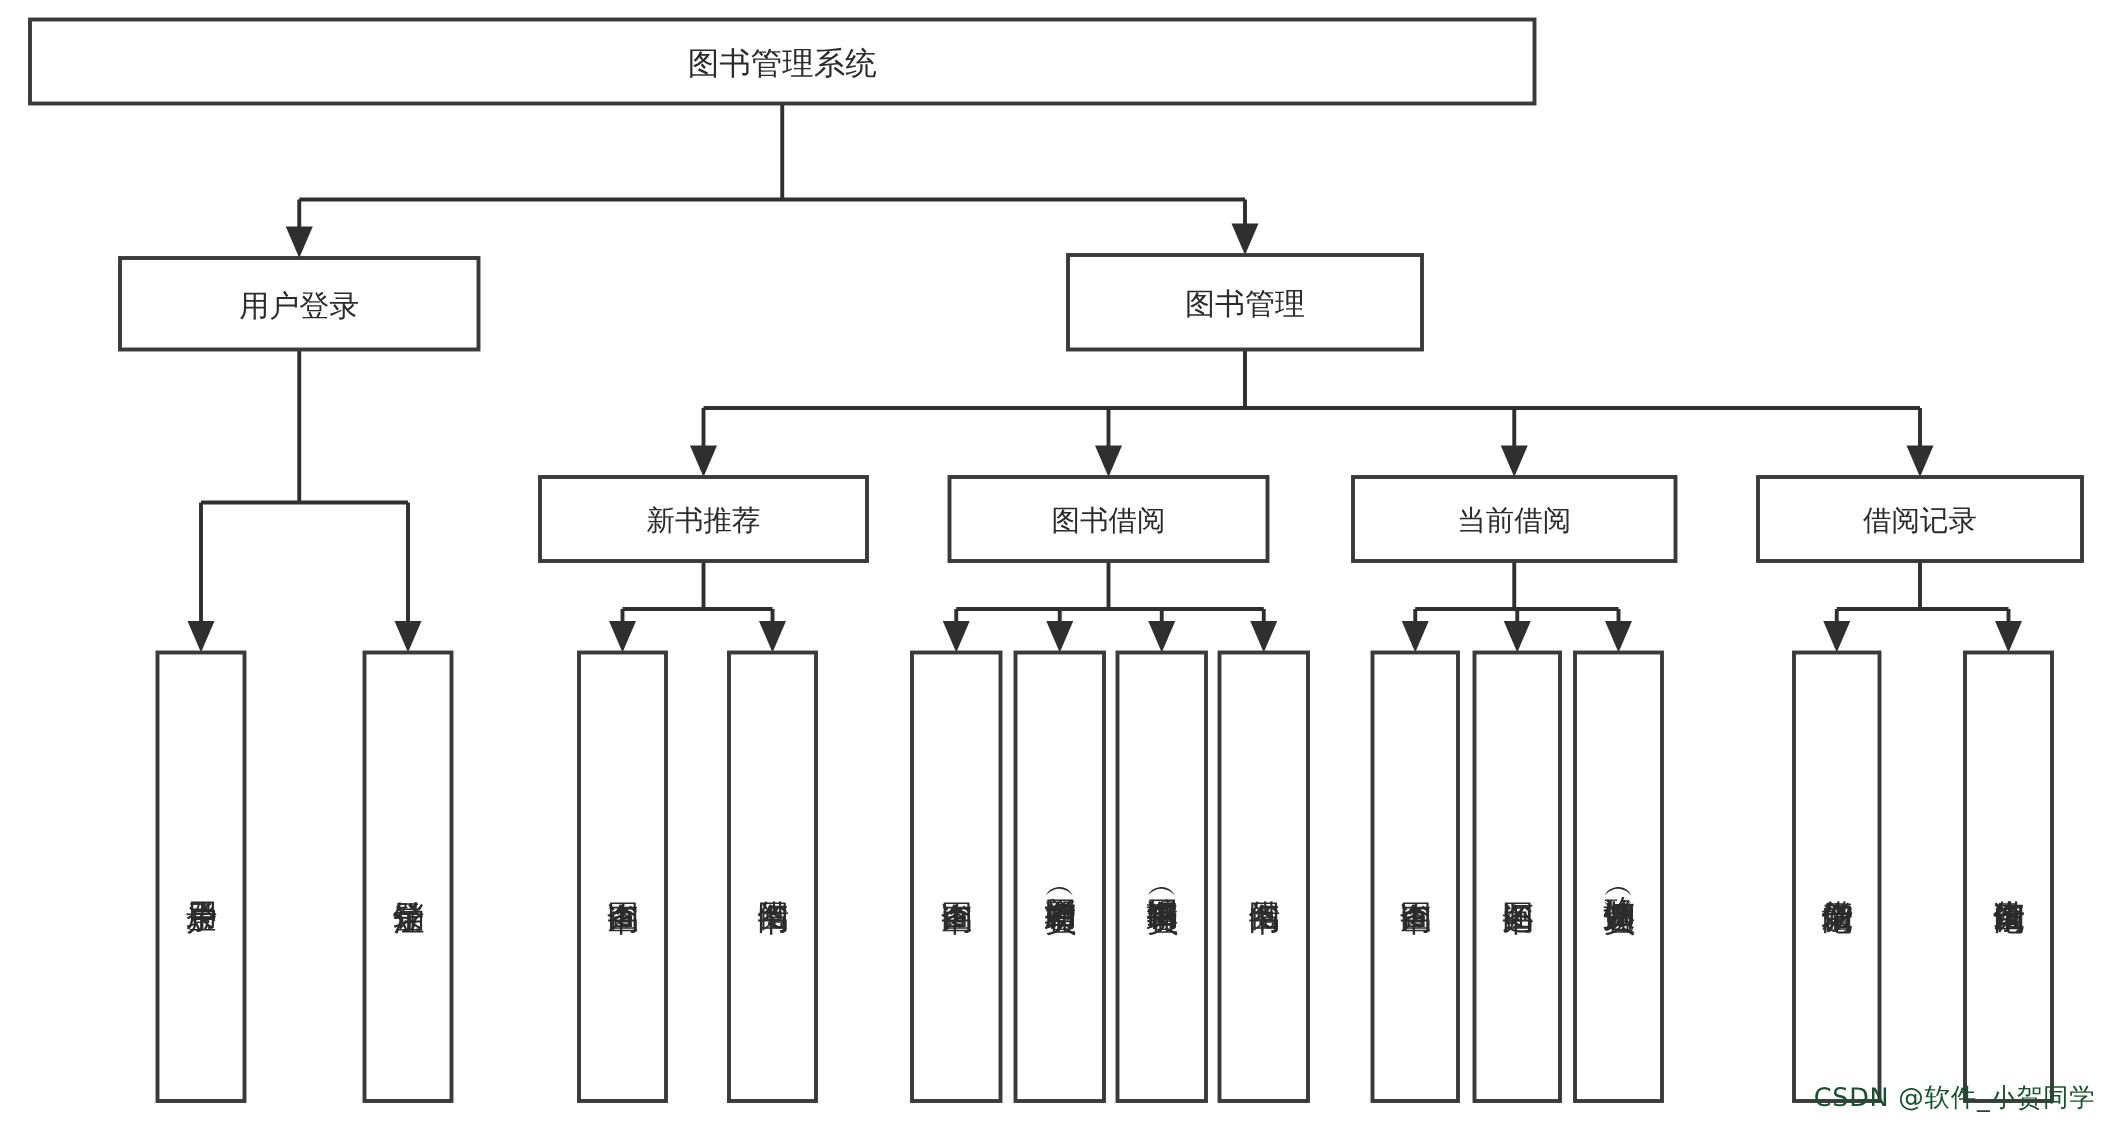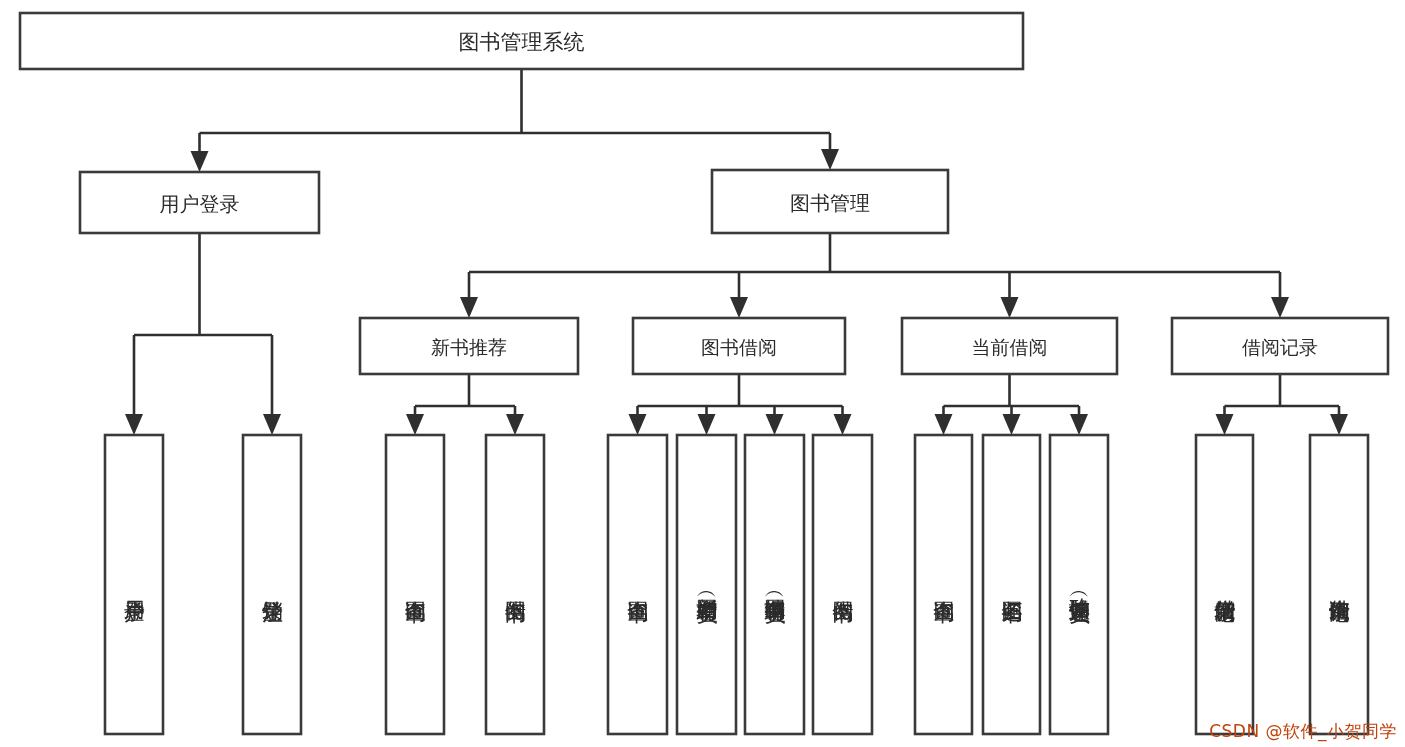--- a/index.html
+++ b/index.html
@@ -64,21 +64,21 @@
     line-height: 1;
     white-space: nowrap;
     pointer-events: none;
   }
   .watermark {
     position: absolute;
     right: 8px;
     bottom: 4px;
     font-family: "DejaVu Sans", "Liberation Sans", sans-serif;
     font-size: 17px;
-    color: #c2410c;
+    color: #14532d;
     letter-spacing: 0.5px;
     white-space: nowrap;
   }
 </style>
 </head>
 <body>
 
 <div id="diagram-root">
 
   <svg id="tree-svg" width="1405" height="747" viewBox="0 0 1405 747" xmlns="http://www.w3.org/2000/svg">

